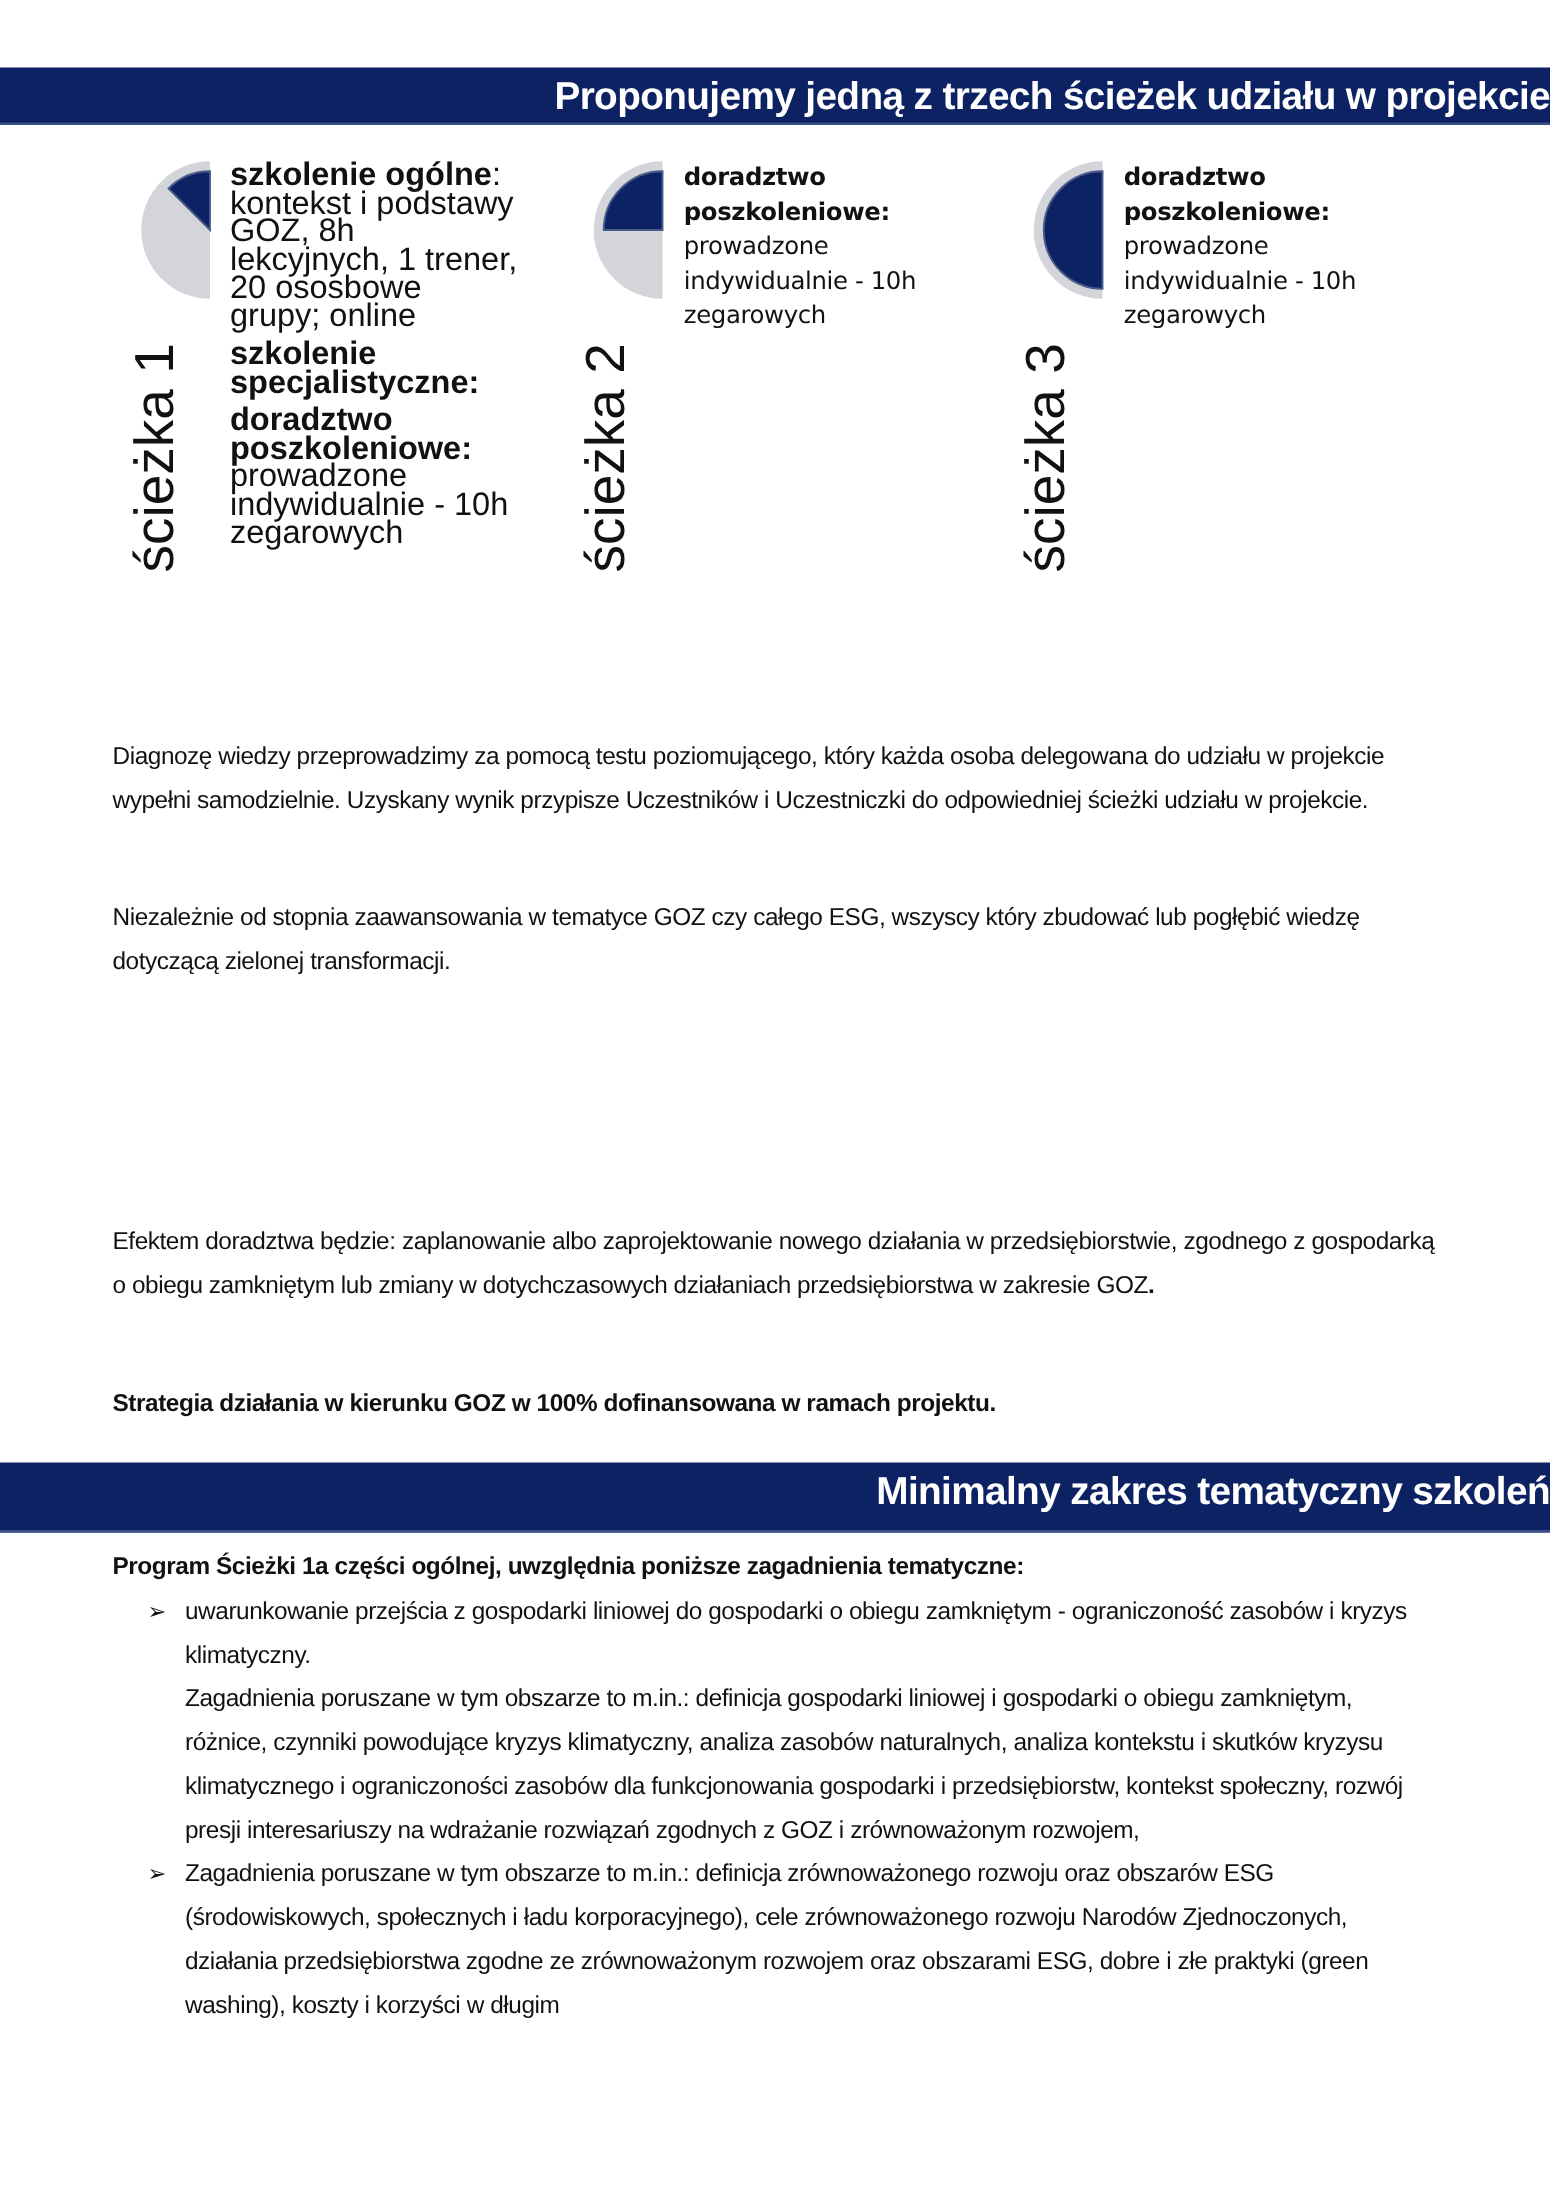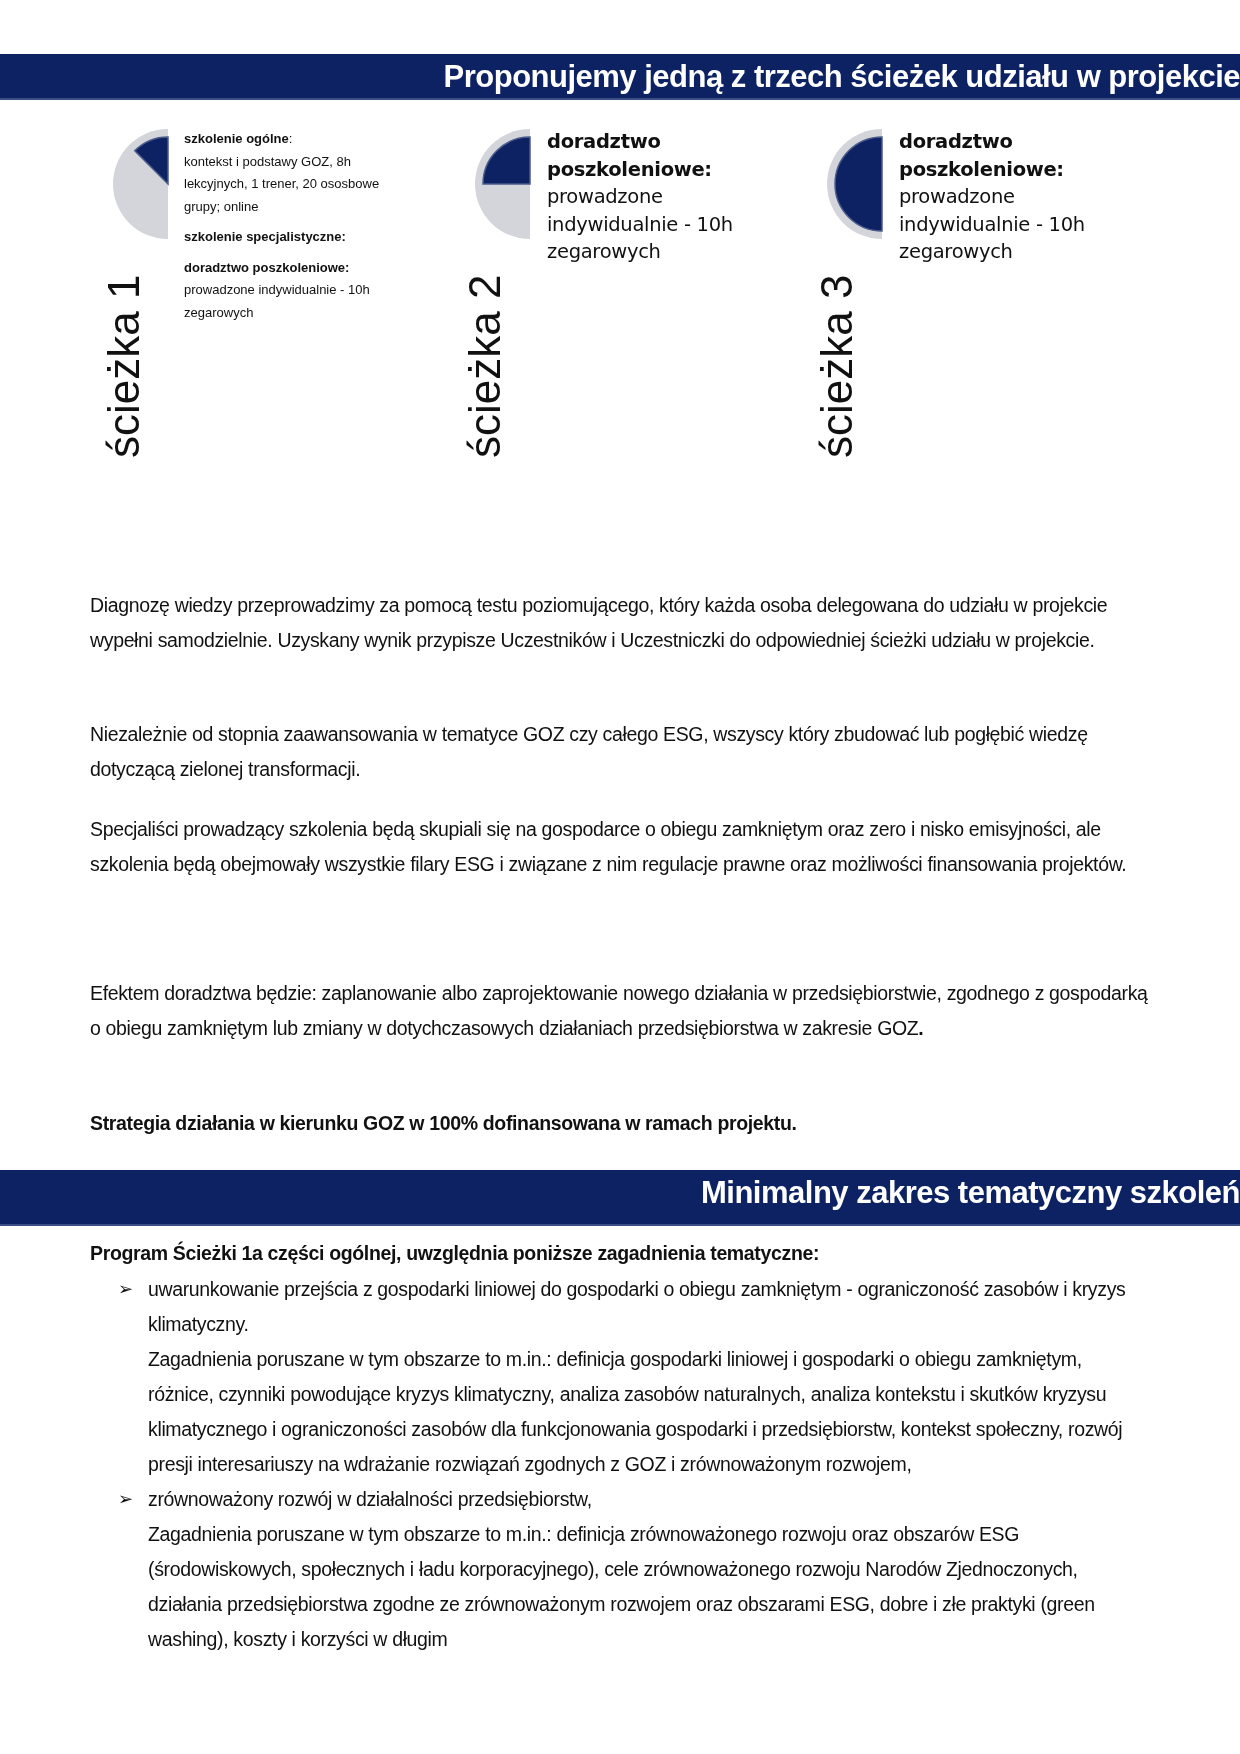--- a/index.html
+++ b/index.html
@@ -16,21 +16,21 @@
   .path { position: absolute; top: 128px; }
   .path .pie { position: absolute; left: 0; top: 0; width: 64px; height: 112px; }
   .path .vlabel {
     position: absolute; font-family: "Liberation Sans", sans-serif; font-size: 44px;
     color: #111; white-space: nowrap; transform: rotate(-90deg); transform-origin: left top;
     line-height: 1;
   }
   .path .desc { position: absolute; top: 0; }
   .desc p { margin: 0; }
   .desc .sec { margin-bottom: 8px; }
-  .desc.arial { font-family: "Liberation Sans", sans-serif; font-size: 13px; line-height: 22.5px; width: 230px; }
+  .desc.arial { font-family: "Liberation Sans", sans-serif; font-size: 26px; line-height: 22.5px; width: 230px; }
   .desc.sans { font-family: "DejaVu Sans", sans-serif; font-size: 19.5px; line-height: 27.5px; width: 215px; letter-spacing: -0.3px; }
   .desc b { font-weight: bold; }
 
   #path1 { left: 108px; }
   #path1 .vlabel { left: 0; top: 0; }
   #path1 .desc { left: 76px; top: 0; }
   #path2 { left: 470px; }
   #path2 .desc { left: 77px; top: 0; }
   #path3 { left: 822px; }
   #path3 .desc { left: 77px; top: 0; }
@@ -96,21 +96,20 @@
   </div>
 </div>
 
 <div id="para1" class="body-text">
   <p>Diagnozę wiedzy przeprowadzimy za pomocą testu poziomującego, który każda osoba delegowana do udziału w projekcie wypełni samodzielnie. Uzyskany wynik przypisze Uczestników i Uczestniczki do odpowiedniej ścieżki udziału w projekcie.</p>
 </div>
 <div id="para2" class="body-text">
   <p>Niezależnie od stopnia zaawansowania w tematyce GOZ czy całego ESG, wszyscy który zbudować lub pogłębić wiedzę dotyczącą zielonej transformacji.</p>
 </div>
 <div id="para3" class="body-text">
-  <p>Specjaliści prowadzący szkolenia będą skupiali się na gospodarce o obiegu zamkniętym oraz zero i nisko emisyjności, ale szkolenia będą obejmowały wszystkie filary ESG i związane z nim regulacje prawne oraz możliwości finansowania projektów.</p>
 </div>
 <div id="para4" class="body-text">
   <p><span>Efektem doradztwa będzie: zaplanowanie albo zaprojektowanie nowego działania w przedsiębiorstwie, zgodnego z gospodarką o obiegu zamkniętym lub zmiany w dotychczasowych działaniach przedsiębiorstwa w zakresie GOZ</span><b>.</b></p>
 </div>
 <div id="para5" class="body-text">
   <p>Strategia działania w kierunku GOZ w 100% dofinansowana w ramach projektu.</p>
 </div>
 
 <div id="banner-mid" class="banner">
   <span>Minimalny zakres tematyczny szkoleń</span>
@@ -121,16 +120,15 @@
 </div>
 
 <div class="bullet-list">
   <div class="bullet">
     <span class="arrow">➢</span>
     <p>uwarunkowanie przejścia z gospodarki liniowej do gospodarki o obiegu zamkniętym - ograniczoność zasobów i kryzys klimatyczny.</p>
     <p>Zagadnienia poruszane w tym obszarze to m.in.: definicja gospodarki liniowej i gospodarki o obiegu zamkniętym, różnice, czynniki powodujące kryzys klimatyczny, analiza zasobów naturalnych, analiza kontekstu i skutków kryzysu klimatycznego i ograniczoności zasobów dla funkcjonowania gospodarki i przedsiębiorstw, kontekst społeczny, rozwój presji interesariuszy na wdrażanie rozwiązań zgodnych z GOZ i zrównoważonym rozwojem,</p>
   </div>
   <div class="bullet">
     <span class="arrow">➢</span>
-    <p>zrównoważony rozwój w działalności przedsiębiorstw,</p>
     <p>Zagadnienia poruszane w tym obszarze to m.in.: definicja zrównoważonego rozwoju oraz obszarów ESG (środowiskowych, społecznych i ładu korporacyjnego), cele zrównoważonego rozwoju Narodów Zjednoczonych, działania przedsiębiorstwa zgodne ze zrównoważonym rozwojem oraz obszarami ESG, dobre i złe praktyki (green washing), koszty i korzyści w długim</p>
   </div>
 </div>
 
 </body></html>

